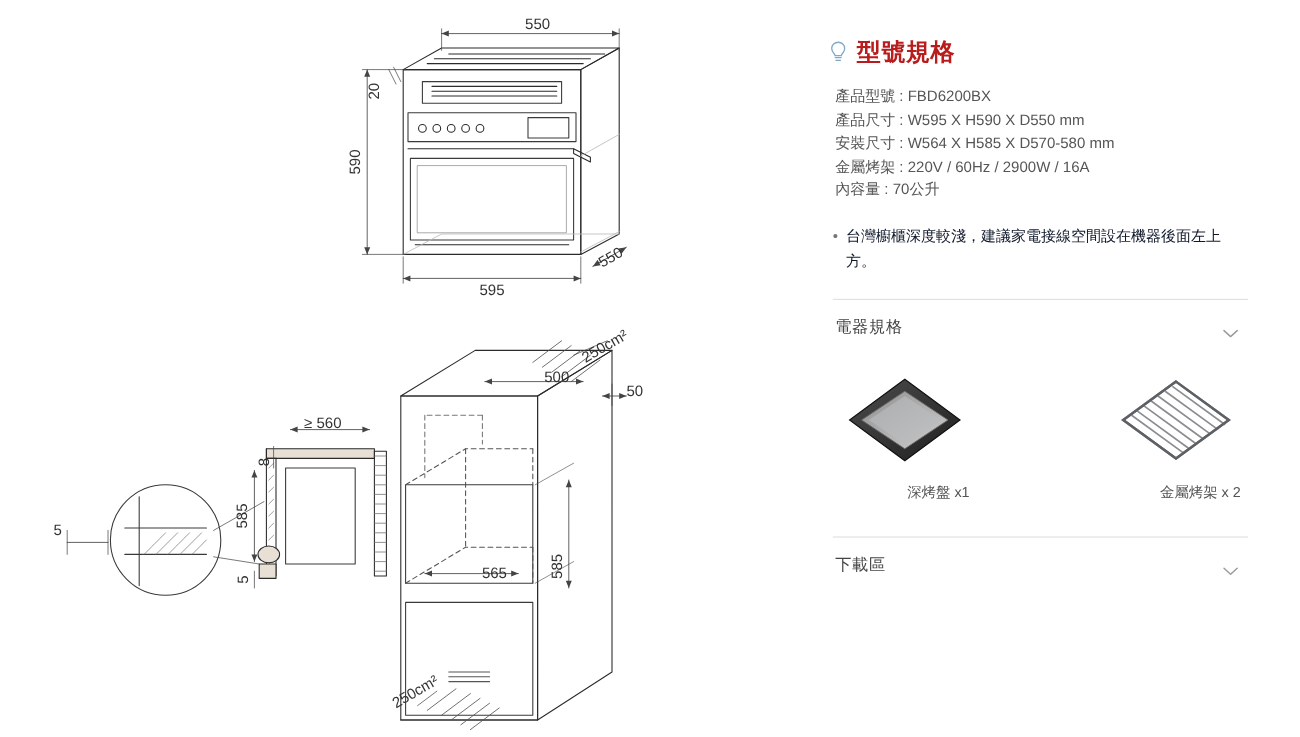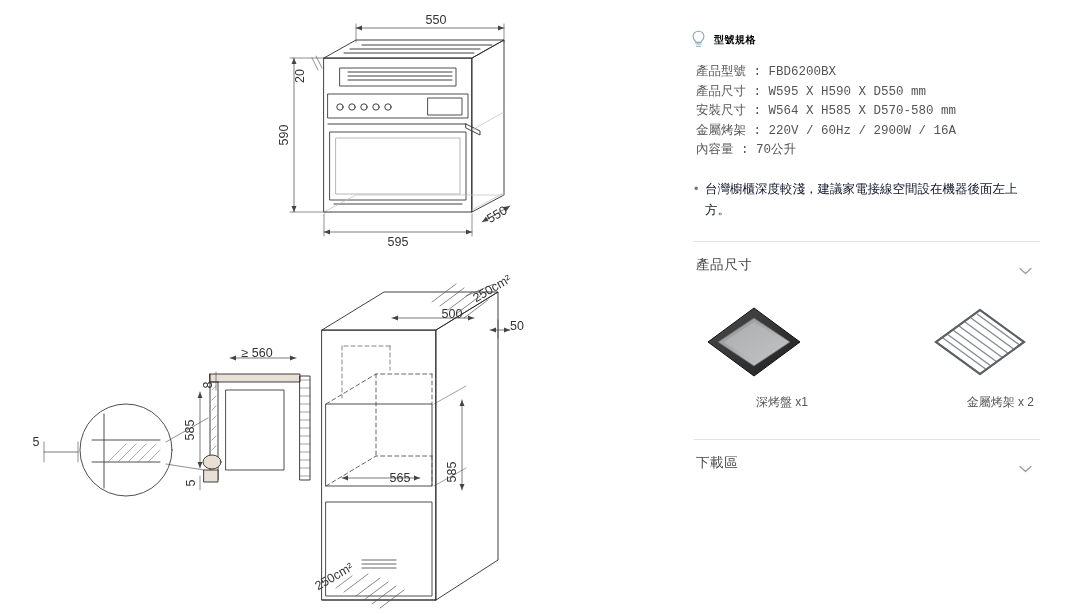--- a/index.html
+++ b/index.html
@@ -13,52 +13,51 @@
   .page {
     position: relative;
     width: 1083px;
     height: 614px;
     background: #fff;
   }
 
   
   .drawings {
     position: absolute;
-    left: 4px; top: 0;
+    left: 16px; top: 0;
     width: 680px; height: 444px;
   }
   .drawings svg { display: block; }
 
   
   .spec-panel {
     position: absolute;
     left: 690px; top: 30px;
     width: 350px;
   }
 
   .spec-head {
     display: flex;
     align-items: center;
     gap: 7px;
     margin-bottom: 14px;
   }
   .bulb-icon { width: 17px; height: 19px; flex: 0 0 auto; }
   .spec-title {
-    font-size: 10px;
+    font-size: 20px;
     font-weight: bold;
-    color: #000000;
+    color: #b91c1c;
     letter-spacing: .5px;
     font-family: Liberation Serif, serif;
   }
 
   .spec-list {
     margin: 0 0 18px 6px;
     padding: 0;
     list-style: none;
-    font-family: Liberation Mono, monospace;
   }
   .spec-list li {
     font-size: 12.5px;
     color: #555;
     line-height: 19.5px;
     white-space: nowrap;
   }
 
   .notes {
     margin: 0 0 20px 4px;
@@ -370,21 +369,21 @@
       <li>金屬烤架 : 220V / 60Hz / 2900W / 16A</li>
       <li>內容量 : 70公升</li>
     </ul>
 
     <ul class="notes">
       <li>台灣櫥櫃深度較淺，建議家電接線空間設在機器後面左上方。</li>
     </ul>
 
     <div class="accordion">
       <div class="acc-header">
-        <span class="acc-title">產品尺寸</span>
+        <span class="acc-title">電器規格</span>
         <span class="chev">
           <svg viewBox="0 0 13 8" width="13" height="8" xmlns="http://www.w3.org/2000/svg">
             <path d="M1 1.5 L6.5 6.5 L12 1.5" fill="none" stroke="#9a9a9a" stroke-width="1.2" stroke-linecap="round" stroke-linejoin="round"></path>
           </svg>
         </span>
       </div>
 
       <div class="acc-body">
         <div class="accessories">
 

